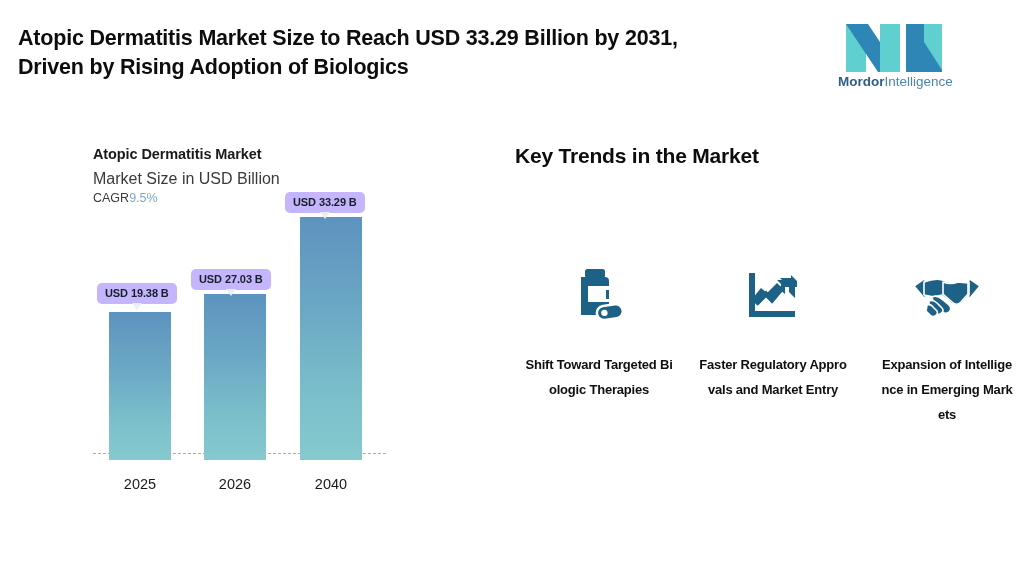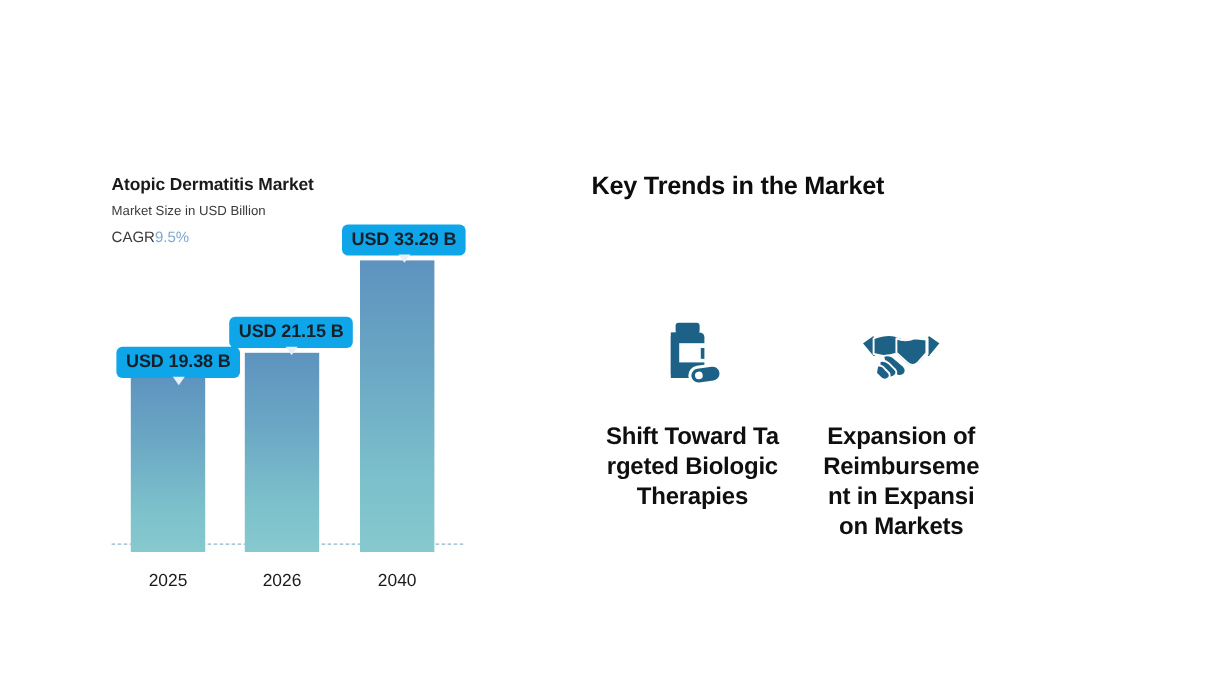--- a/index.html
+++ b/index.html
@@ -77,21 +77,21 @@
     top: 34px;
     font-size: 14.5px;
     font-weight: bold;
     color: #1a1a1a;
     letter-spacing: -0.1px;
   }
   .chart-subtitle {
     position: absolute;
     left: 93px;
     top: 58px;
-    font-size: 11px;
+    font-size: 16px;
     color: #3a3a3a;
   }
   .chart-cagr {
     position: absolute;
     left: 93px;
     top: 79px;
     font-size: 12.5px;
     color: #3a3a3a;
   }
   .chart-cagr .cagr-value {
@@ -119,60 +119,60 @@
     bottom: 52px;
     width: 62px;
     background: linear-gradient(to bottom, #5d93bf 0%, #6aa6c4 35%, #7cc0cb 75%, #86c9ce 100%);
   }
   .bar-2025 { left: 16px;  height: 148px; }
   .bar-2026 { left: 111px; height: 166px; }
   .bar-2031 { left: 207px; height: 243px; }
 
   .bar-tip {
     position: absolute;
-    background: #0ea5e9;
+    background: #c4b5fd;
     border-radius: 5px;
     padding: 4px 8px 5px 8px;
-    font-size: 15px;
+    font-size: 11px;
     font-weight: bold;
     color: #17202a;
     white-space: nowrap;
     letter-spacing: -0.1px;
   }
   .bar-tip::after {
     content: "";
     position: absolute;
     left: 50%;
     margin-left: -5px;
     bottom: -6px;
     width: 0; height: 0;
     border-left: 5px solid transparent;
     border-right: 5px solid transparent;
     border-top: 7px solid #e8eff2;
   }
-  .tip-2025 { left: 4px;   bottom: 197px; }
+  .tip-2025 { left: 4px;   bottom: 208px; }
   .tip-2026 { left: 98px;  bottom: 222px; }
   .tip-2031 { left: 192px; bottom: 299px; }
 
   .xlabel {
     position: absolute;
     bottom: 20px;
     width: 62px;
     text-align: center;
     font-size: 14.5px;
     color: #1b1b1b;
   }
   .xl-2025 { left: 16px; margin-top: 12px; }
   .xl-2026 { left: 111px; }
   .xl-2031 { left: 207px; }
 
   
   .trends-panel {
     position: absolute;
-    left: 478px;
+    left: 500px;
     top: 112px;
     width: 524px;
     height: 461px;
   }
   .trends-title {
     position: absolute;
     left: 15px;
     top: 32px;
     font-size: 21px;
     font-weight: bold;
@@ -193,52 +193,67 @@
     text-align: center;
   }
   .trend-icon {
     height: 68px;
     display: flex;
     align-items: center;
     justify-content: center;
   }
   .trend-label {
     margin-top: 22px;
-    font-size: 20px;
+    font-size: 13px;
     font-weight: bold;
     line-height: 25px;
     color: #0f0f0f;
     letter-spacing: -0.2px;
     word-break: break-all;
   }
   .card-3 .trend-label { width: 132px; margin-left: auto; margin-right: auto; }
 </style>
 </head>
 <body>
 
 <div class="header">
-
+  <div class="header-title">Atopic Dermatitis Market Size to Reach USD 33.29 Billion by 2031,
+Driven by Rising Adoption of Biologics</div>
+
+  <div class="brand-logo">
+    <svg class="brand-mark" viewBox="0 0 100 48">
+      <polygon points="2,0 22,0 22,48 2,48" fill="#5fcfd0"></polygon>
+      <polygon points="2,0 24,0 56,48 34,48" fill="#2e86b6"></polygon>
+      <polygon points="36,48 56,48 56,0 36,0" fill="#5fcfd0"></polygon>
+      <polygon points="62,0 82,0 82,48 62,48" fill="#2e86b6"></polygon>
+      <polygon points="62,0 84,0 98,22 98,48 76,48" fill="#2e86b6"></polygon>
+      <polygon points="80,0 98,0 98,46 80,18" fill="#5fcfd0"></polygon>
+    </svg>
+    <div class="brand-word">
+      <span class="b1">Mordor</span><span class="b2">Intelligence</span>
+    </div>
+  </div>
 </div>
 
 <div class="chart-panel">
   <div class="chart-title">Atopic Dermatitis Market</div>
   <div class="chart-subtitle">Market Size in USD Billion</div>
   <div class="chart-cagr">
     <span>CAGR</span><span class="cagr-value">9.5%</span>
   </div>
 
   <div class="plot">
     <div class="dashline"></div>
 
     <div class="bar bar-2025"></div>
     <div class="bar bar-2026"></div>
     <div class="bar bar-2031"></div>
 
     <div class="bar-tip tip-2025">USD 19.38 B</div>
-    <div class="bar-tip tip-2026">USD 21.15 B</div>
+    <div class="bar-tip tip-2026">USD 27.03 B</div>
     <div class="bar-tip tip-2031">USD 33.29 B</div>
 
     <div class="xlabel xl-2025">2025</div>
     <div class="xlabel xl-2026">2026</div>
     <div class="xlabel xl-2031">2040</div>
   </div>
 
 </div>
 
 <div class="trends-panel">
@@ -260,32 +275,47 @@
             <g transform="translate(20,39) rotate(-8)">
               <rect x="0" y="0" width="26" height="14" rx="7" fill="#1d6186" stroke="#ffffff" stroke-width="2.5"></rect>
               <circle cx="7.5" cy="7" r="3.2" fill="#ffffff"></circle>
             </g>
           </g>
         </svg>
       </div>
       <div class="trend-label">Shift Toward Targeted Biologic Therapies</div>
     </div>
 
+    <div class="trend-card card-2">
+      <div class="trend-icon">
+        <svg width="52" height="50" viewBox="0 0 52 50">
+          <g fill="#1d6186">
+            <rect x="2" y="2" width="6" height="44"></rect>
+            <rect x="2" y="40" width="46" height="6"></rect>
+            <polygon points="10,34 18,25 24,30 33,19 38,23 38,16 50,16 50,10 44,4 44,11 34,11 34,16 30,12 20,22 14,17 5,28"></polygon>
+            <polyline points="9,33 19,23 25,29 36,16" fill="none" stroke="#1d6186" stroke-width="5" stroke-linejoin="miter"></polyline>
+            <polygon points="30,9 48,9 48,27 42,21 42,15 36,15"></polygon>
+            <polygon points="33,7 47,7 47,21"></polygon>
+          </g>
+        </svg>
+      </div>
+      <div class="trend-label">Faster Regulatory Approvals and Market Entry</div>
+    </div>
 
     <div class="trend-card card-3">
       <div class="trend-icon">
         <svg width="70" height="46" viewBox="0 0 70 46">
           <g fill="#1d6186" stroke="#ffffff" stroke-width="1.6" stroke-linejoin="round">
             <path d="M2 13 L12 6 L22 18 L12 25 Z"></path>
             <path d="M68 13 L58 6 L48 18 L58 25 Z"></path>
             <path d="M12 9 C20 6 27 5 33 8 C38 10 42 10 47 8 L57 9 L57 22 L50 30 C46 33 42 33 39 30 L30 22 L22 24 L12 22 Z"></path>
             <path d="M20 24 C24 22 28 24 31 27 L37 32 C40 35 39 39 35 40 C33 41 31 40 29 38 L22 32 Z"></path>
             <path d="M17 28 C20 27 23 28 25 30 L30 35 C32 37 31 40 28 41 C26 42 24 41 23 40 L17 34 Z"></path>
             <path d="M15 32 C17 31 20 32 21 34 L25 38 C26 40 25 42 23 43 C21 44 19 43 18 42 L14 38 Z"></path>
             <path d="M31 9 C36 11 41 11 46 9 L56 10 L56 21 L49 29 C46 32 43 32 40 29 L31 21 Z" fill="none" stroke="#ffffff" stroke-width="1.6"></path>
           </g>
         </svg>
       </div>
-      <div class="trend-label">Expansion of Reimbursement in Expansion Markets</div>
+      <div class="trend-label">Expansion of Intelligence in Emerging Markets</div>
     </div>
 
   </div>
 </div>
 
 </body></html>

